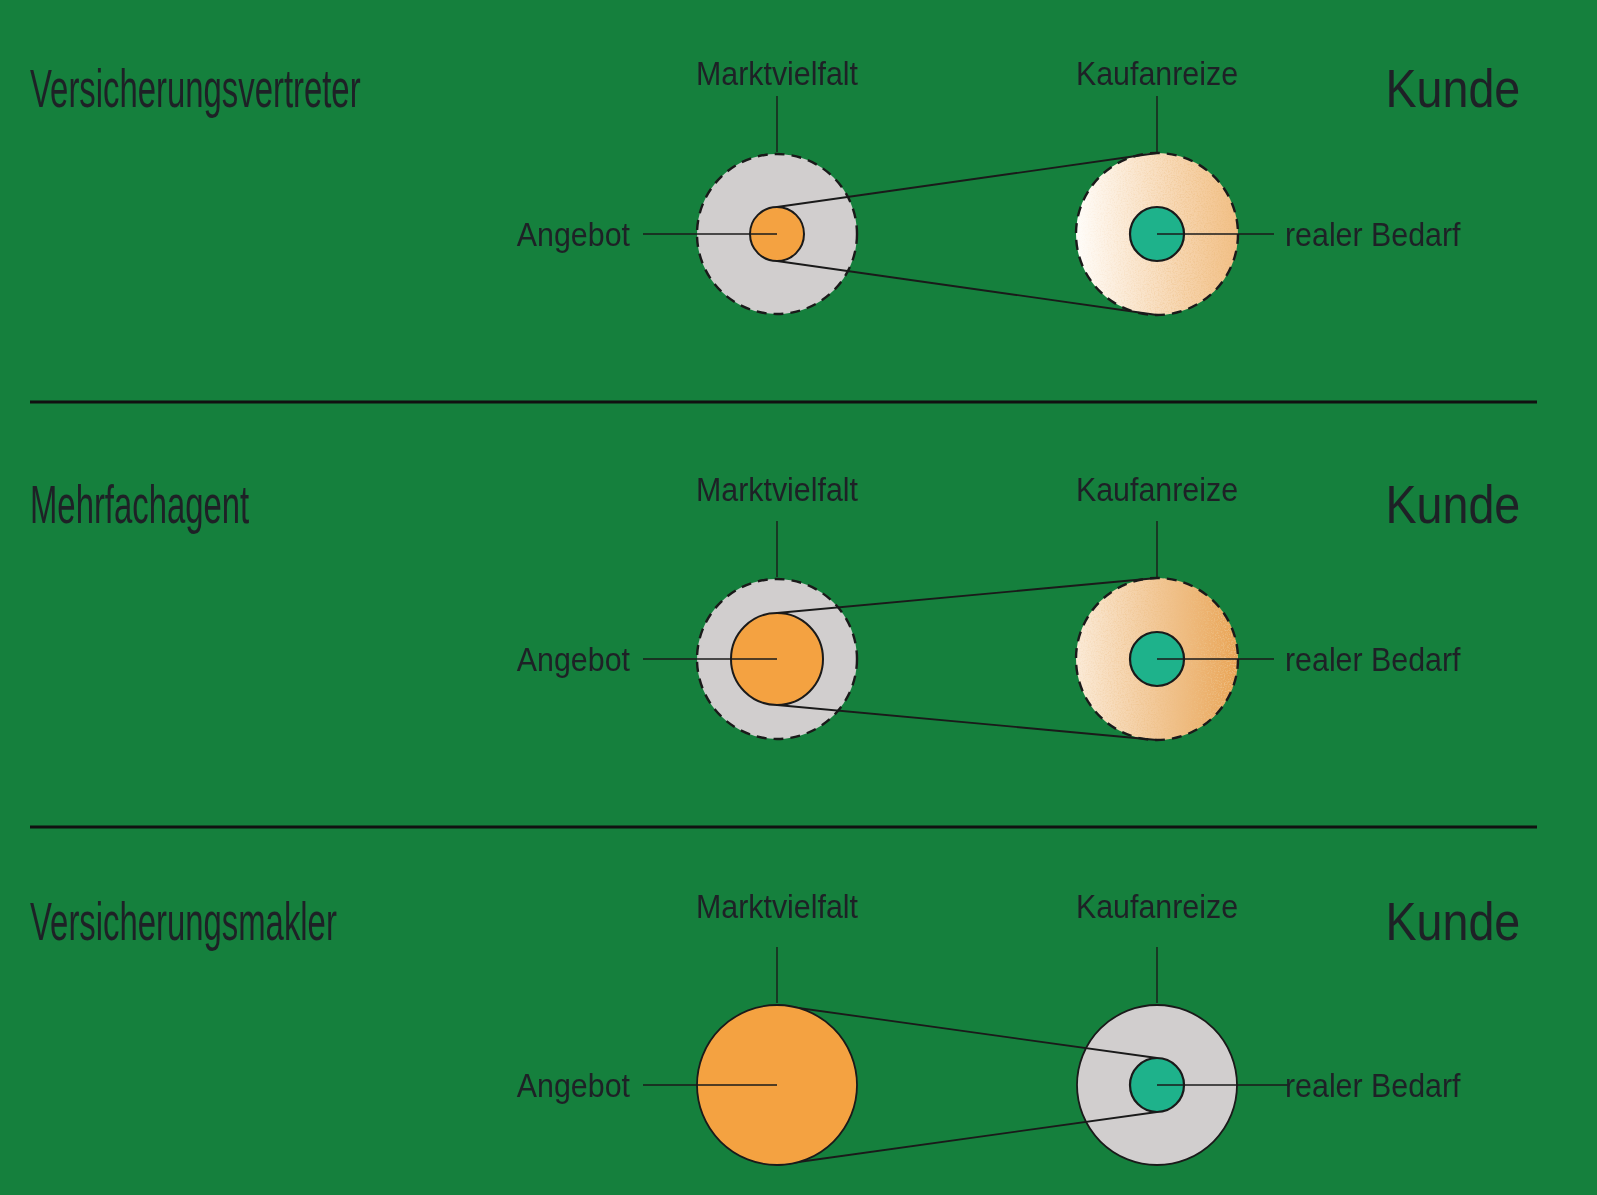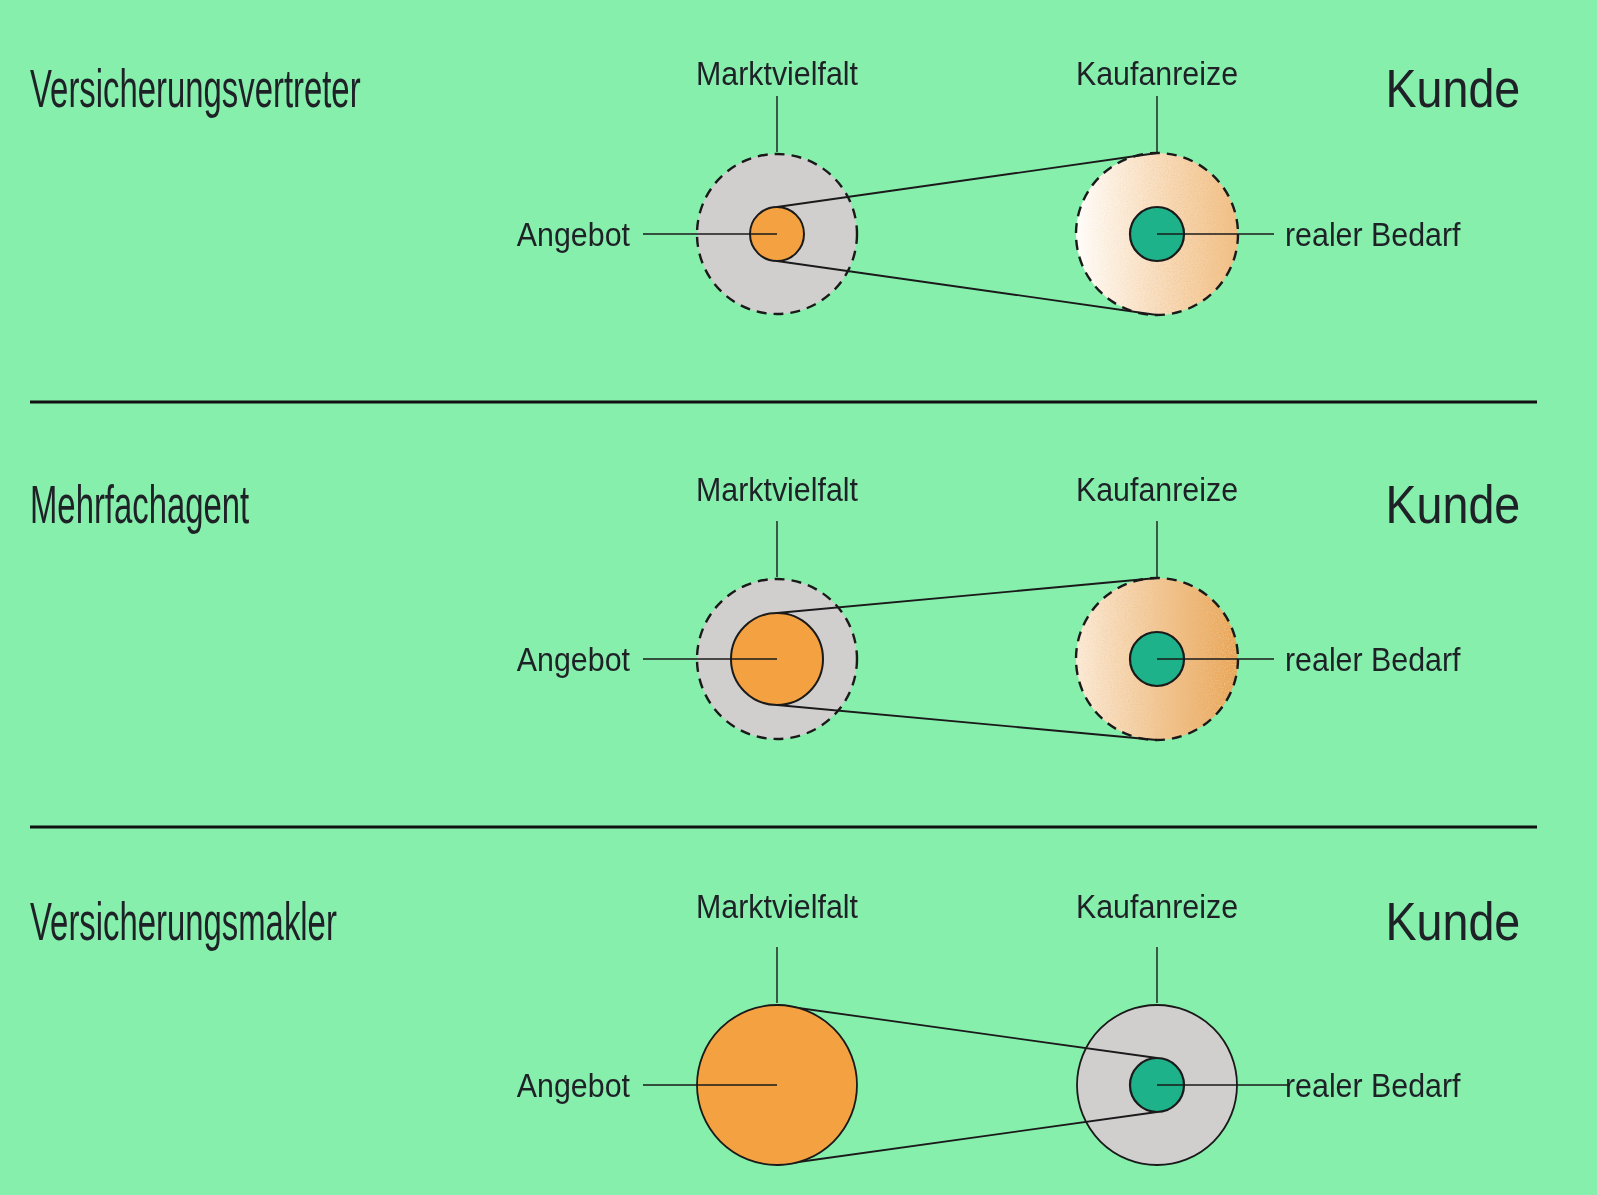--- a/index.html
+++ b/index.html
@@ -9,21 +9,21 @@
     --stroke_dark:#1A1A1A;
     --text_color:#1E2126;
     --divider_color:#111111;
     --row1_glow_from:#FFFDFA;
     --row1_glow_to:#F2BF85;
     --row2_glow_from:#FBEBD8;
     --row2_glow_to:#E9A455;
   }
   html,body{margin:0;padding:0;background:#ffffff;}
   .canvas{
-    position:relative;width:1597px;height:1195px;background:#86efac;
+    position:relative;width:1597px;height:1195px;background:#15803d;
     font-family:"Liberation Sans", sans-serif;overflow:hidden;
   }
   .canvas svg{position:absolute;left:0;top:0;}
   .txt{position:absolute;color:var(--text_color);white-space:nowrap;}
   .title{font-size:53px;line-height:53px;transform:scaleX(0.62);transform-origin:left top;}
   .kunde{font-size:53px;line-height:53px;transform:scaleX(0.88);transform-origin:right top;}
   .lbl{font-size:33px;line-height:33px;}
   .lbl-center{width:300px;text-align:center;transform:scaleX(0.92);transform-origin:center top;}
   .lbl-right{transform:scaleX(0.92);transform-origin:right top;}
   .lbl-left{transform:scaleX(0.92);transform-origin:left top;}

